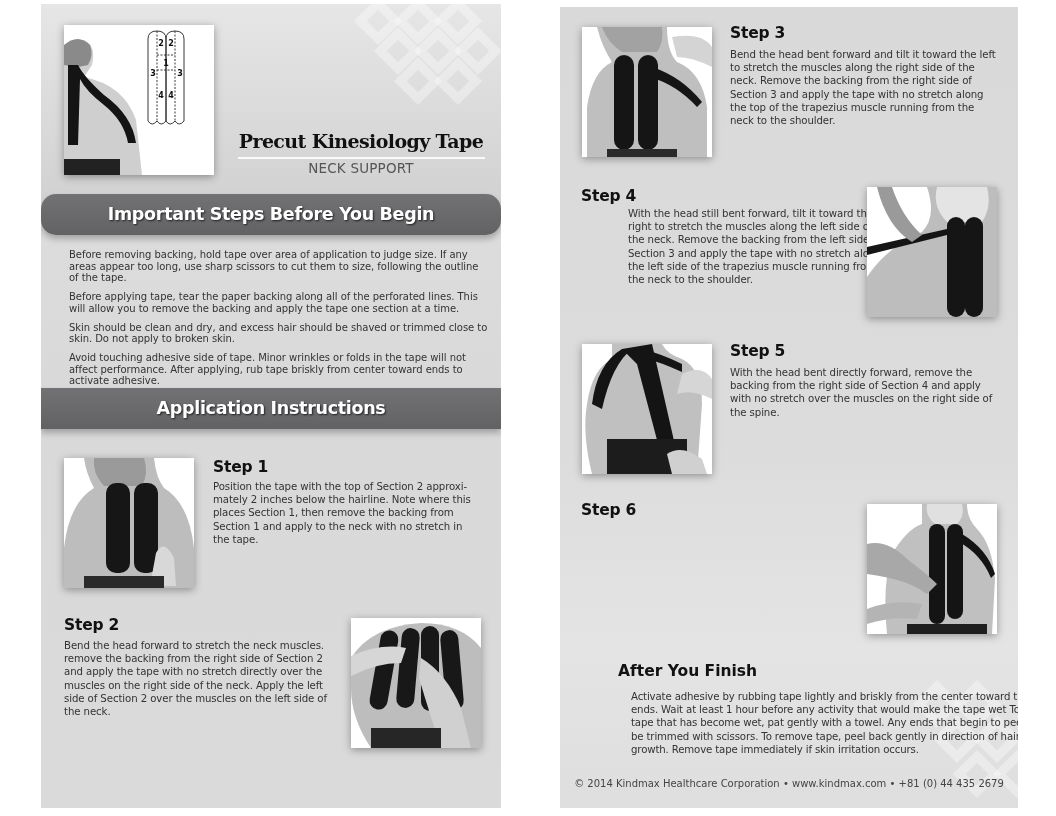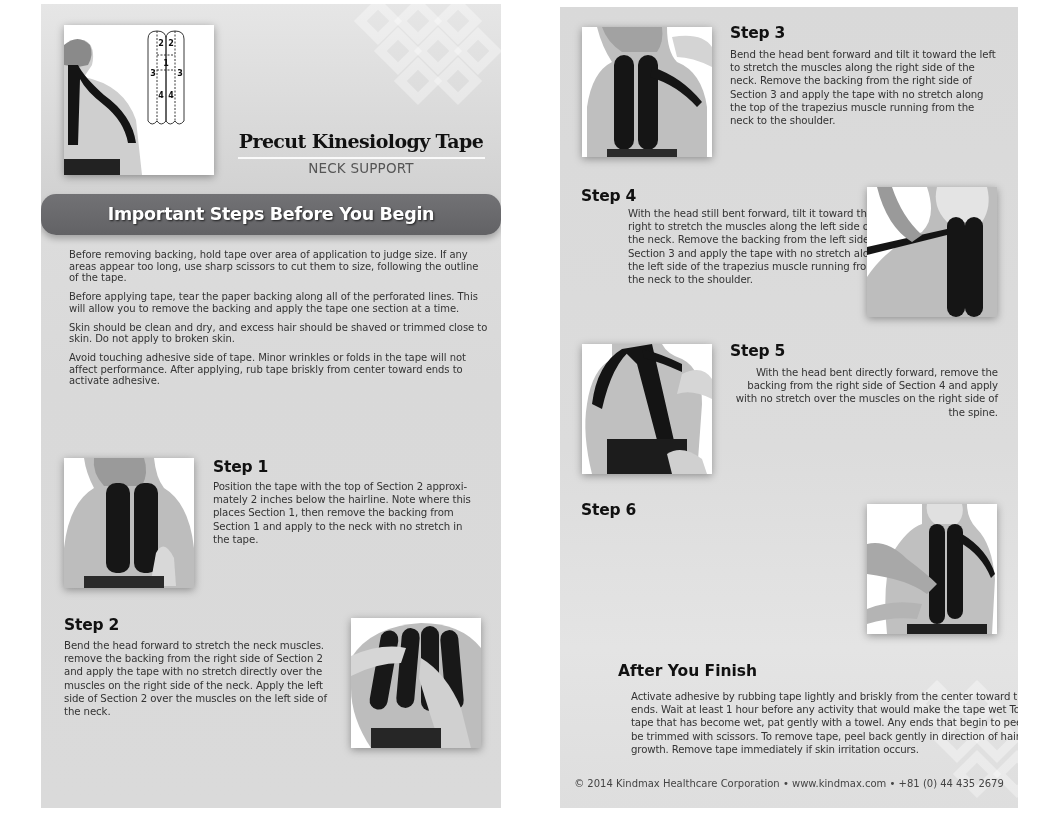--- a/index.html
+++ b/index.html
@@ -93,20 +93,21 @@
 
   <div id="banner-important" class="banner">Important Steps Before You Begin</div>
 
   <div class="paragraphs">
     <p>Before removing backing, hold tape over area of application to judge size. If any areas appear too long, use sharp scissors to cut them to size, following the outline of the tape.</p>
     <p>Before applying tape, tear the paper backing along all of the perforated lines. This will allow you to remove the backing and apply the tape one section at a time.</p>
     <p>Skin should be clean and dry, and excess hair should be shaved or trimmed close to skin. Do not apply to broken skin.</p>
     <p>Avoid touching adhesive side of tape. Minor wrinkles or folds in the tape will not affect performance. After applying, rub tape briskly from center toward ends to activate adhesive.</p>
   </div>
 
+  <div id="banner-application" class="banner">Application Instructions</div>
 
   <div class="step-photo" style="left:23px; top:454px;">
     <svg width="130" height="130" viewBox="0 0 130 130">
       <rect width="130" height="130" fill="#fff"></rect>
       <path d="M20 0 L90 0 Q92 20 100 30 Q125 45 130 90 L130 130 L0 130 L0 90 Q5 45 30 30 Q22 15 20 0 Z" fill="#bdbdbd"></path>
       <path d="M30 0 L80 0 Q85 15 78 28 L40 28 Q28 15 30 0 Z" fill="#9a9a9a"></path>
       <rect x="42" y="25" width="24" height="90" rx="10" fill="#161616"></rect>
       <rect x="70" y="25" width="24" height="90" rx="10" fill="#161616"></rect>
       <path d="M92 95 Q100 80 110 100 L112 128 L86 128 Z" fill="#d8d8d8"></path>
       <rect x="20" y="118" width="80" height="12" fill="#2a2a2a"></rect>
@@ -177,21 +178,21 @@
       <path d="M30 0 L80 0 Q85 10 100 15 Q120 25 120 60 L115 130 L10 130 Q0 90 5 60 Q10 25 30 15 Z" fill="#c0c0c0"></path>
       <path d="M10 60 Q15 20 40 5 L50 5 Q30 20 20 65 Z" fill="#141414"></path>
       <path d="M40 5 L70 0 L95 110 L80 115 L55 20 Z" fill="#141414"></path>
       <path d="M60 5 Q80 10 100 20 L100 28 Q78 18 62 14 Z" fill="#141414"></path>
       <rect x="25" y="95" width="80" height="35" fill="#1c1c1c"></rect>
       <path d="M100 30 Q120 20 130 35 L130 55 Q110 45 95 50 Z" fill="#d6d6d6"></path>
       <path d="M85 110 Q100 100 120 115 L125 130 L90 130 Z" fill="#d0d0d0"></path>
     </svg>
   </div>
   <div class="step-title" style="left:170px; top:335px;">Step 5</div>
-  <div class="step-text" style="left:170px; top:359px; width:268px;text-align:right;">With the head bent directly forward, remove the backing from the right side of Section 4 and apply with no stretch over the muscles on the right side of the spine.</div>
+  <div class="step-text" style="left:170px; top:359px; width:268px;">With the head bent directly forward, remove the backing from the right side of Section 4 and apply with no stretch over the muscles on the right side of the spine.</div>
 
   <div class="step-title" style="left:21px; top:494px;">Step 6</div>
   <div class="step-photo" style="left:307px; top:497px;">
     <svg width="130" height="130" viewBox="0 0 130 130">
       <rect width="130" height="130" fill="#fff"></rect>
       <path d="M55 0 L100 0 Q100 15 110 25 Q125 40 128 75 L125 130 L20 130 Q15 80 25 50 Q40 25 55 20 Z" fill="#c0c0c0"></path>
       <path d="M60 0 L95 0 Q98 12 90 20 L68 20 Q58 12 60 0 Z" fill="#e0e0e0"></path>
       <rect x="62" y="20" width="16" height="100" rx="8" fill="#141414"></rect>
       <rect x="80" y="20" width="16" height="95" rx="8" fill="#141414"></rect>
       <path d="M95 30 Q120 45 128 70 L124 74 Q114 50 92 38 Z" fill="#141414"></path>

